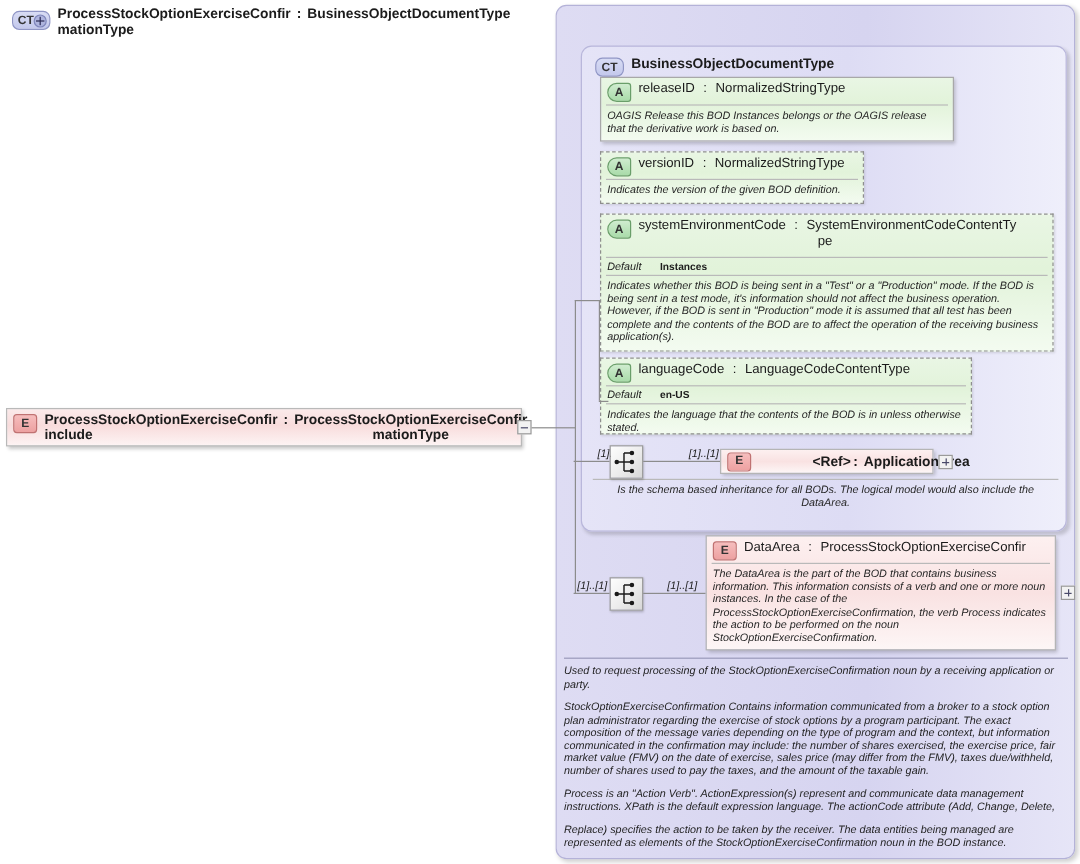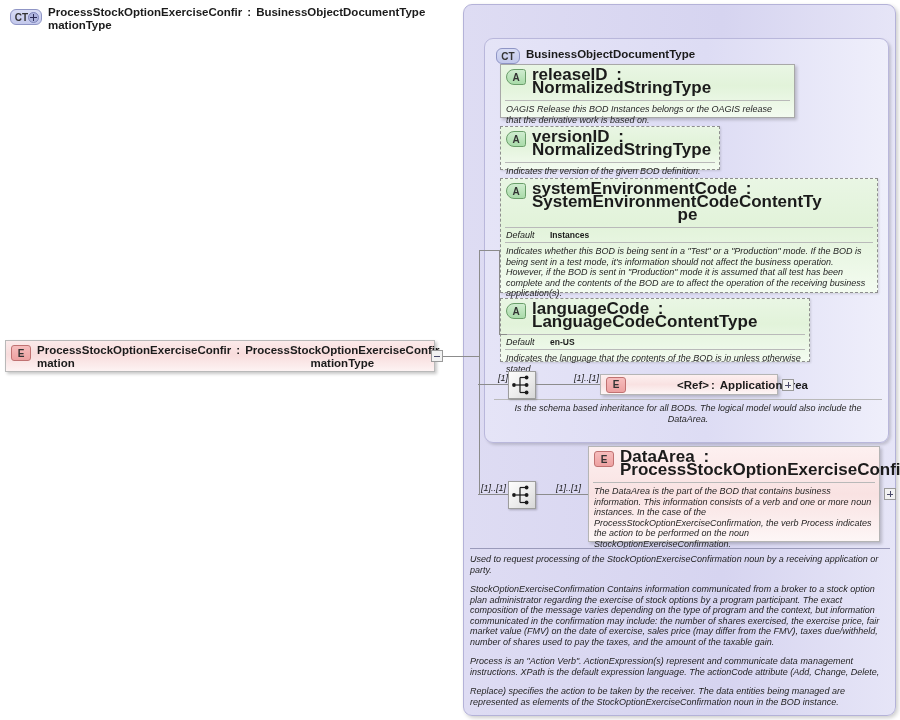--- a/index.html
+++ b/index.html
@@ -93,22 +93,22 @@
     text-align: left;
   }
   .title-2col .colon { flex: 0 0 auto; padding: 0 5px; }
   .title-2col .right {
     flex: 1 1 auto;
     text-align: center;
   }
   .title-1col {
     flex: 1 1 auto;
     padding: 3px 4px 4px 0;
-    font-size: 17px;
-    font-weight: bold;
+    font-size: 11px;
+    font-weight: normal;
     color: #1b1b1b;
     line-height: 13px;
   }
 
   
   .pmbox {
     position: absolute;
     width: 12px; height: 12px;
     background: #f2f2f2;
     border: 1px solid #9a9a9a;
@@ -375,21 +375,21 @@
       </div>
     </div>
     <div class="sep"></div>
     <div class="desc">The DataArea is the part of the BOD that contains business information. This information consists of a verb and one or more noun instances. In the case of the ProcessStockOptionExerciseConfirmation, the verb Process indicates the action to be performed on the noun StockOptionExerciseConfirmation.</div>
   </div>
   <div class="pmbox plus" style="left:884px;top:488px;"></div>
 
   <div class="elem-box" style="left:5px;top:340px;width:430px;height:32px;">
     <div class="badge E">E</div>
     <div class="title-2col">
-      <span class="left"><span>ProcessStockOptionExerciseConfir</span><br><span>mation</span></span>
+      <span class="left"><span>ProcessStockOptionExerciseConfir</span><br><span>include</span></span>
       <span class="colon">:</span>
       <span class="right"><span>ProcessStockOptionExerciseConfir</span><br><span>mationType</span></span>
     </div>
   </div>
   <div class="pmbox" style="left:431px;top:350px;"></div>
 
   <div class="conn h" style="left:443px;top:356px;width:37px;"></div>
 
   <div class="conn v" style="left:479px;top:250px;height:245px;"></div>
 

